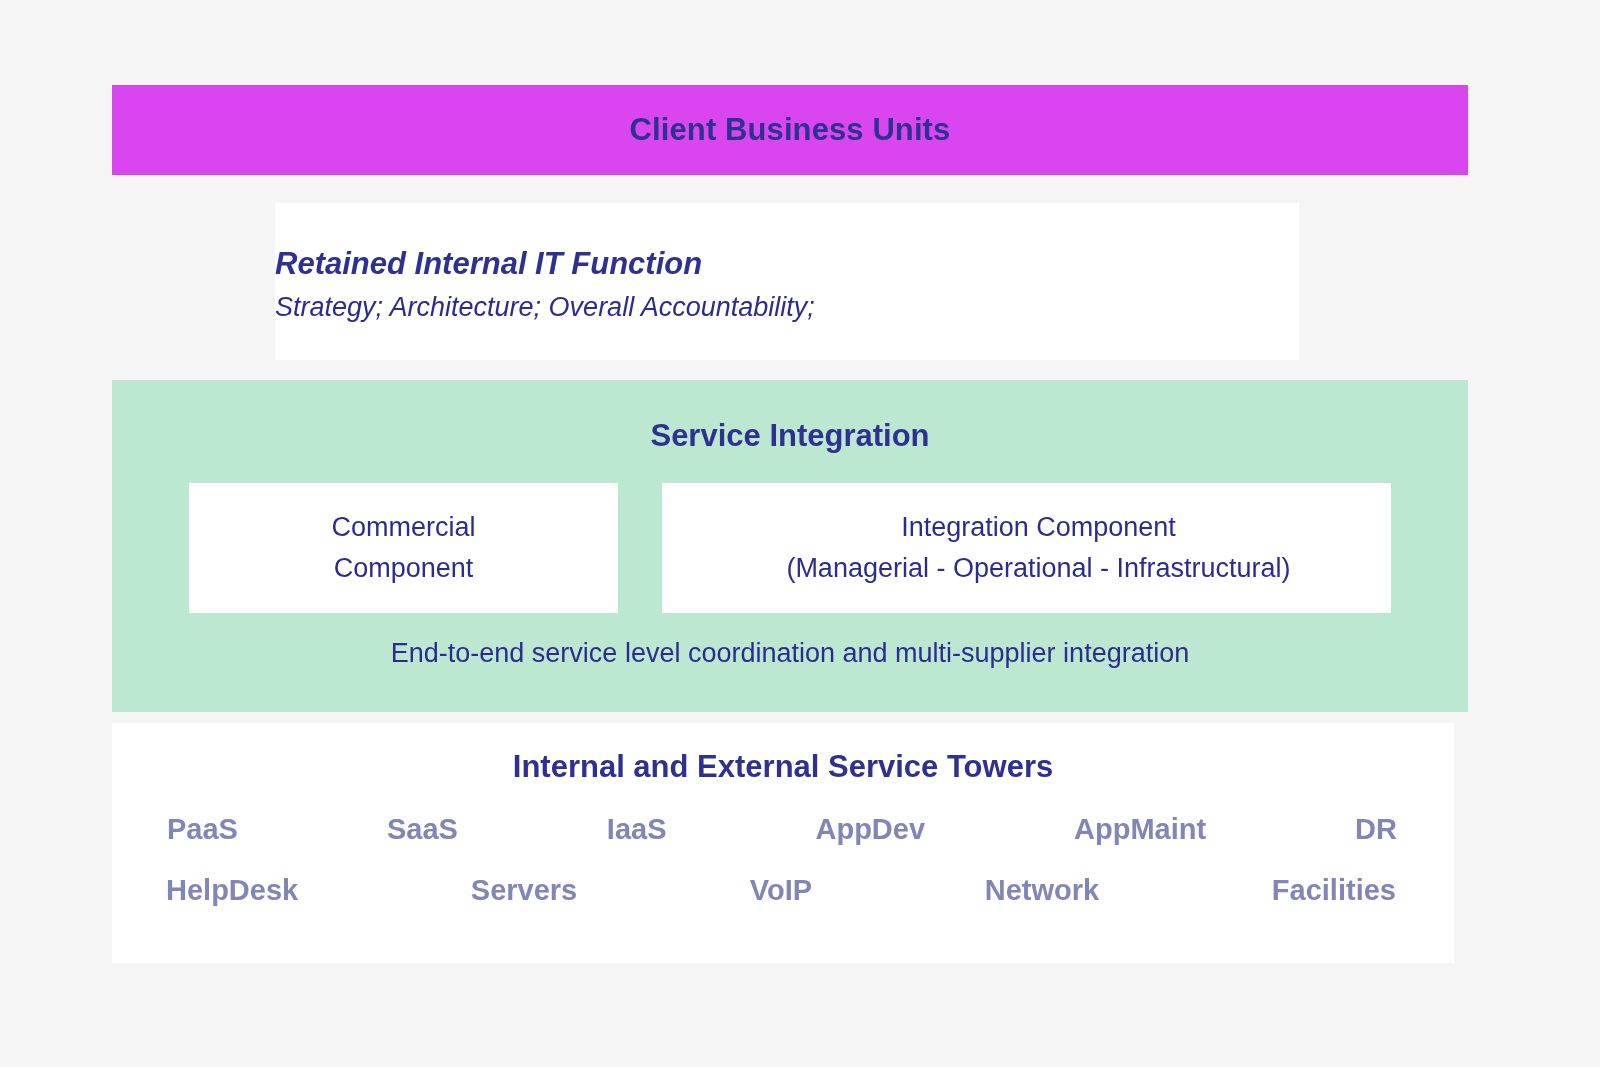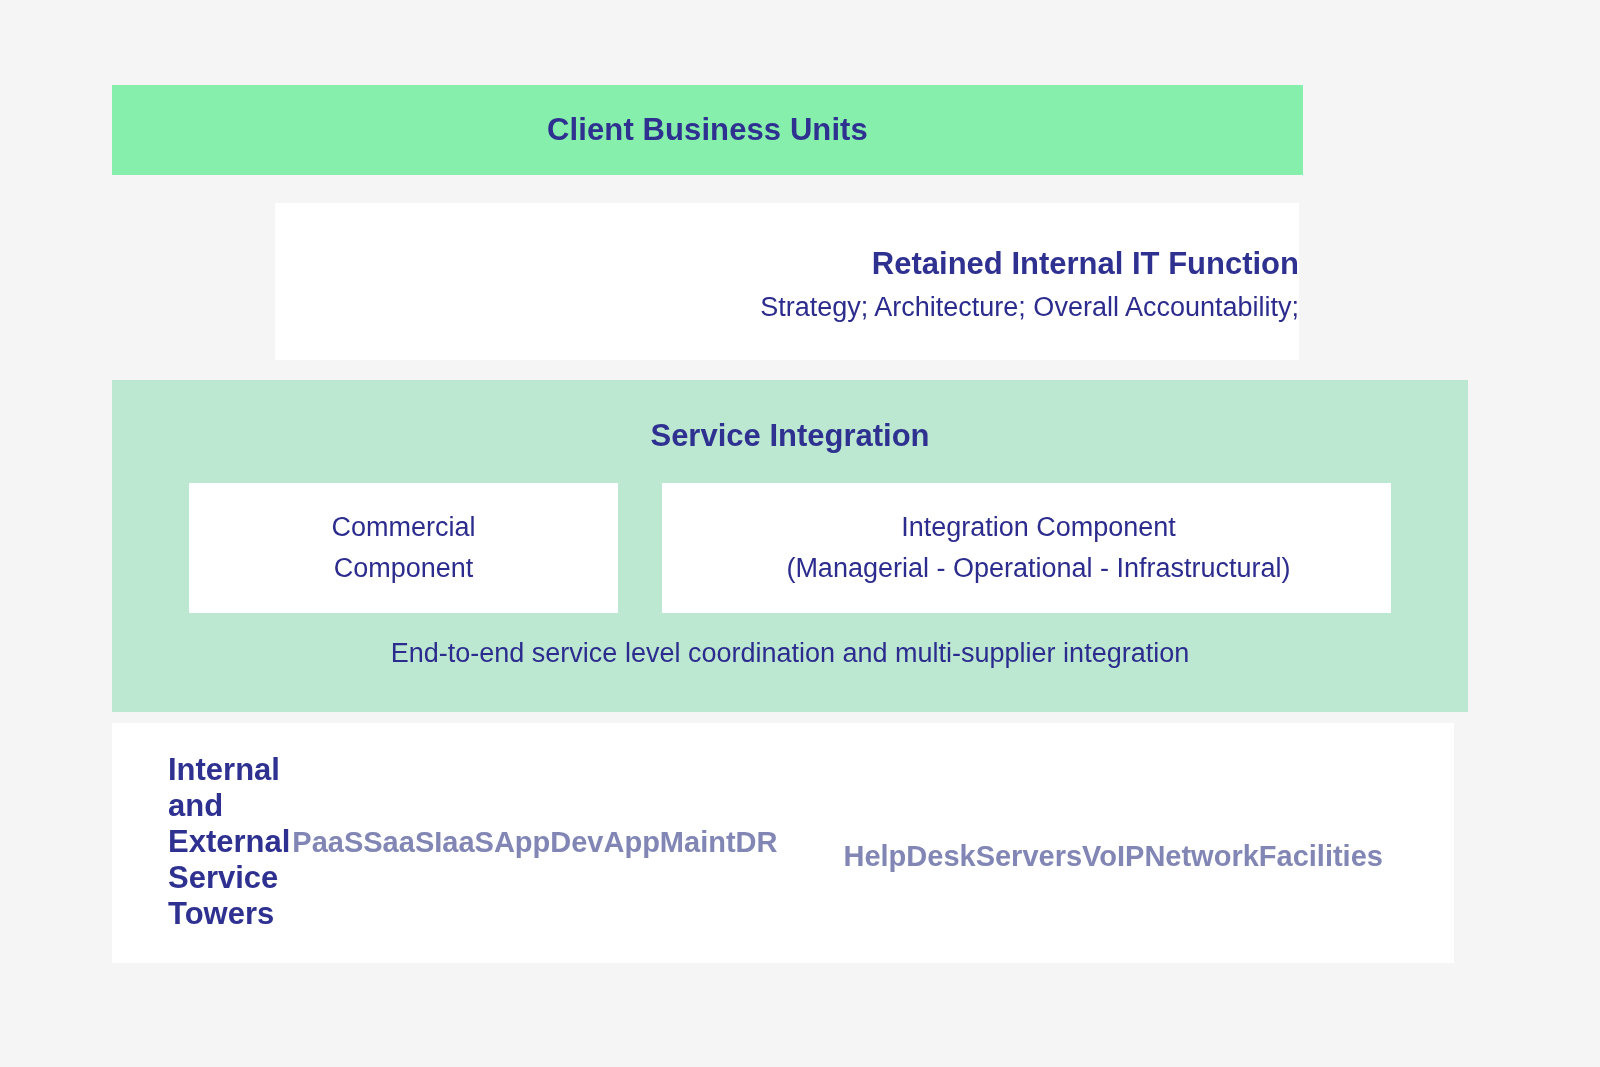--- a/index.html
+++ b/index.html
@@ -20,23 +20,23 @@
     width: 1600px;
     height: 1067px;
     box-sizing: border-box;
   }
 
   
   .band-client {
     position: absolute;
     left: 112px;
     top: 85px;
-    width: 1191px;
+    width: 1356px;
     height: 90px;
-    background: #86efac;
+    background: #d946ef;
     display: flex;
     align-items: center;
     justify-content: center;
   }
   .band-client .band-title {
     font-size: 31px;
     font-weight: bold;
     color: #2f3191;
     letter-spacing: 0.1px;
   }
@@ -44,24 +44,25 @@
   
   .card-retained {
     position: absolute;
     left: 275px;
     top: 203px;
     width: 1024px;
     height: 157px;
     background: #ffffff;
     display: flex;
     flex-direction: column;
-    align-items: flex-end;
+    align-items: flex-start;
     justify-content: center;
     padding-top: 6px;
     box-sizing: border-box;
+    font-style: italic;
   }
   .card-retained .card-title {
     font-size: 31px;
     font-weight: bold;
     color: #2f3191;
     margin-bottom: 10px;
   }
   .card-retained .card-sub {
     font-size: 27px;
     font-weight: 400;
@@ -125,21 +126,21 @@
   .card-towers {
     position: absolute;
     left: 112px;
     top: 723px;
     width: 1342px;
     height: 240px;
     background: #ffffff;
     box-sizing: border-box;
     padding: 26px 56px 0 56px;
     display: flex;
-    flex-direction: row;
+    flex-direction: column;
     align-items: center;
   }
   .card-towers .card-title {
     font-size: 31px;
     font-weight: bold;
     color: #2f3191;
     margin-bottom: 28px;
   }
   .tower-row {
     display: flex;

